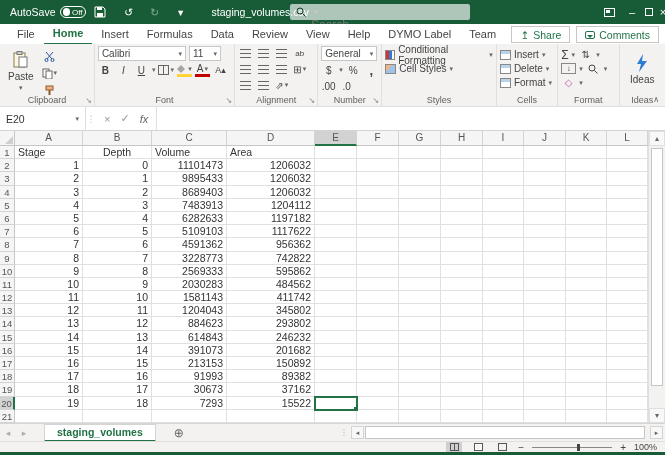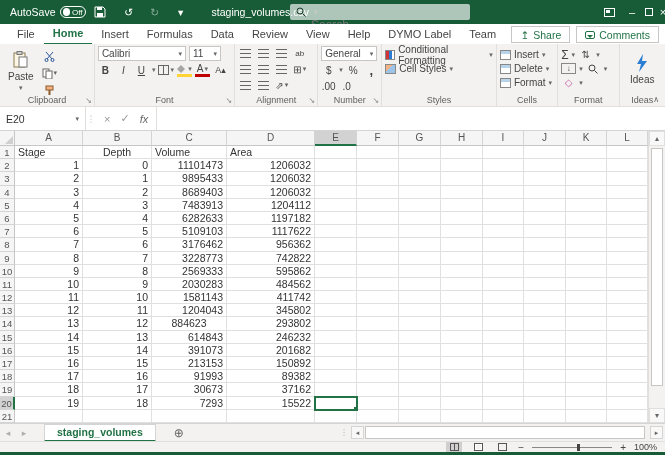--- a/index.html
+++ b/index.html
@@ -593,21 +593,21 @@
       <div class="cell" style="width: 42px;"></div>
       <div class="cell" style="width: 41px;"></div>
       <div class="cell" style="width: 42px;"></div>
       <div class="cell" style="width: 41px;"></div>
       <div class="cell" style="width: 41px;"></div>
     </div>
     <div class="row">
       <div class="rh">8</div>
       <div class="cell num" style="width: 68px;">7</div>
       <div class="cell num" style="width: 69px;">6</div>
-      <div class="cell num" style="width: 75px;">3176462</div>
+      <div class="cell num" style="width: 75px;">4591362</div>
       <div class="cell num" style="width: 88px;">956362</div>
       <div class="cell" style="width: 42px;"></div>
       <div class="cell" style="width: 42px;"></div>
       <div class="cell" style="width: 42px;"></div>
       <div class="cell" style="width: 42px;"></div>
       <div class="cell" style="width: 41px;"></div>
       <div class="cell" style="width: 42px;"></div>
       <div class="cell" style="width: 41px;"></div>
       <div class="cell" style="width: 41px;"></div>
     </div>
@@ -683,21 +683,21 @@
       <div class="cell" style="width: 42px;"></div>
       <div class="cell" style="width: 41px;"></div>
       <div class="cell" style="width: 42px;"></div>
       <div class="cell" style="width: 41px;"></div>
       <div class="cell" style="width: 41px;"></div>
     </div>
     <div class="row">
       <div class="rh">14</div>
       <div class="cell num" style="width: 68px;">13</div>
       <div class="cell num" style="width: 69px;">12</div>
-      <div class="cell num" style="width: 75px; text-align: center;">884623</div>
+      <div class="cell num" style="width: 75px;">884623</div>
       <div class="cell num" style="width: 88px;">293802</div>
       <div class="cell" style="width: 42px;"></div>
       <div class="cell" style="width: 42px;"></div>
       <div class="cell" style="width: 42px;"></div>
       <div class="cell" style="width: 42px;"></div>
       <div class="cell" style="width: 41px;"></div>
       <div class="cell" style="width: 42px;"></div>
       <div class="cell" style="width: 41px;"></div>
       <div class="cell" style="width: 41px;"></div>
     </div>

